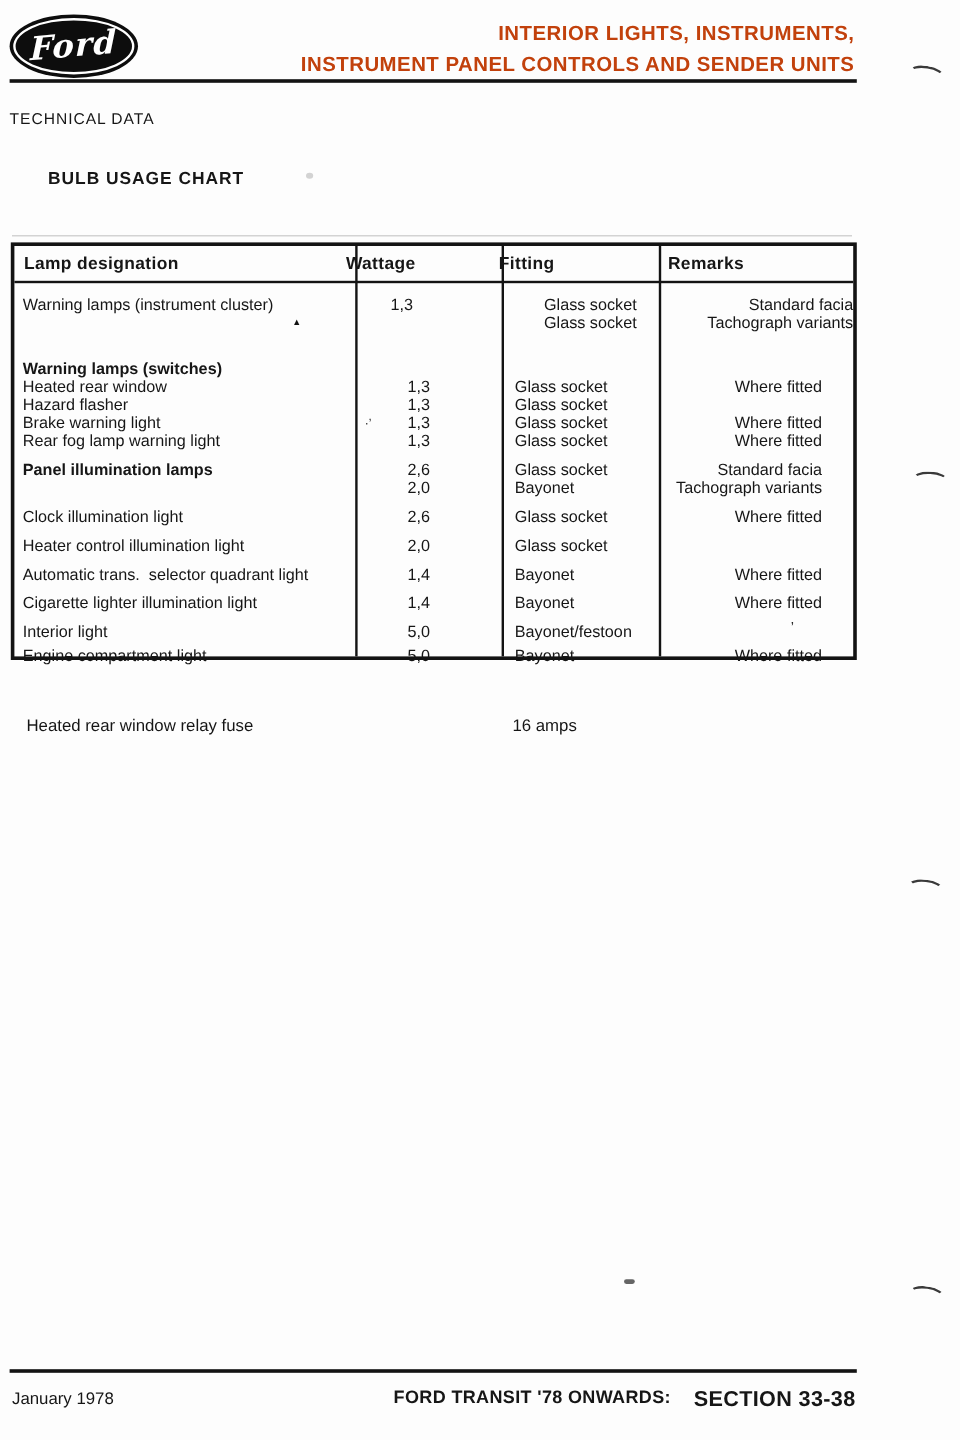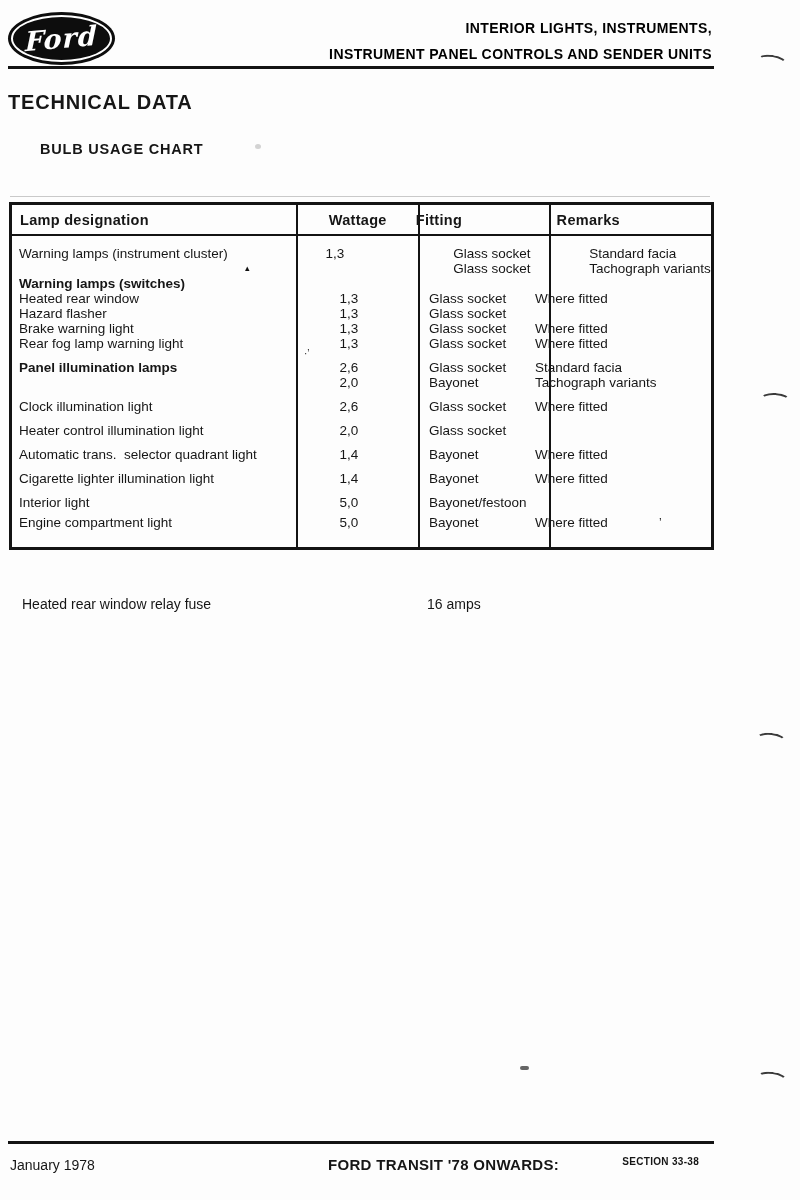--- a/index.html
+++ b/index.html
@@ -7,61 +7,61 @@
   .page{position:relative;width:800px;height:1200px;background:#fdfdfd;color:#161616;
         font-family:"Liberation Sans",sans-serif;overflow:hidden;}
 
   
   .logo{position:absolute;left:8px;top:12px;width:107px;height:53px;background:#0d0d0d;
         border-radius:50%;display:flex;align-items:center;justify-content:center;}
   .logo-ring{position:absolute;inset:3px;border:2px solid #ffffff;border-radius:50%;}
   .logo-text{position:relative;color:#ffffff;font-family:"DejaVu Serif",serif;font-style:italic;
         font-weight:bold;font-size:27px;transform:rotate(-5deg) skewX(-6deg);letter-spacing:1px;}
   .title{position:absolute;right:88px;top:15px;text-align:right;font-weight:bold;
-        font-size:14px;line-height:26px;letter-spacing:0.4px;color:#000000;}
+        font-size:17px;line-height:26px;letter-spacing:0.4px;color:#c2410c;}
   .rule-top{position:absolute;left:8px;top:66px;width:706px;height:3px;background:#131313;}
-  .h-technical{position:absolute;left:8px;top:91px;font-weight:bold;font-size:20px;letter-spacing:0.8px;}
+  .h-technical{position:absolute;left:8px;top:91px;font-weight:normal;font-size:13px;letter-spacing:0.8px;}
   .h-bulb{position:absolute;left:8px;top:141px;font-weight:bold;font-size:14.5px;letter-spacing:0.8px;margin-left:32px;}
 
   
   .btable{position:absolute;left:9px;top:202px;width:705px;height:348px;
           border:3px solid #131313;box-sizing:border-box;font-size:13.5px;}
   .faint-pretable{position:absolute;left:10px;top:196px;width:700px;height:1px;background:#c9c9c9;}
   .vline{position:absolute;top:0;bottom:0;width:2px;background:#131313;}
   .vline.v1{left:284px;}
   .vline.v2{left:406px;}
   .vline.v3{left:537px;}
   .thead{position:relative;display:flex;height:29px;border-bottom:2px solid #131313;
          align-items:center;font-weight:bold;font-size:14.5px;letter-spacing:0.3px;}
   .th{box-sizing:border-box;}
   .th.c-des{width:286px;padding-left:8px;}
-  .th.c-watt{width:122px;text-align:right;padding-right:20px;}
+  .th.c-watt{width:122px;text-align:left;padding-right:20px;}
   .th.c-fit{width:155px;padding-left:9px;}
   .th.c-rem{width:160px;}
   .tbody{position:relative;padding-top:10px;}
   .tblock{display:flex;margin-bottom:9px;}
-  .tblock:nth-child(1){margin-bottom:0;gap:48px;}
+  .tblock:nth-child(1){margin-bottom:24px;gap:48px;}
   .tblock:nth-child(8){margin-bottom:5px;}
   .cell{box-sizing:border-box;}
   .cell .line{height:15px;line-height:15px;white-space:pre;}
   .cell .line.bold{font-weight:bold;}
   .cell.c-des{width:286px;padding-left:7px;}
   .cell.c-watt{width:122px;text-align:center;padding-right:20px;}
   .cell.c-fit{width:105px;padding-left:9px;}
-  .cell.c-rem{width:160px;padding-left:10px;}
+  .cell.c-rem{width:160px;padding-left:10px;text-align:right;}
 
   
   .fuse-label{position:absolute;left:22px;top:596px;font-size:14px;}
   .fuse-value{position:absolute;left:427px;top:596px;font-size:14px;}
 
   
   .rule-bottom{position:absolute;left:8px;top:1141px;width:706px;height:3px;background:#131313;}
   .foot-date{position:absolute;left:10px;top:1157px;font-size:14px;}
   .foot-model{position:absolute;left:328px;top:1156px;font-size:15px;font-weight:bold;letter-spacing:0.3px;}
-  .foot-section{position:absolute;right:101px;top:1156px;font-size:10px;font-weight:bold;letter-spacing:0.3px;}
+  .foot-section{position:absolute;right:87px;top:1156px;font-size:18px;font-weight:bold;letter-spacing:0.3px;}
 
   
   .speck1{position:absolute;left:245px;top:263px;font-size:9px;color:#111;}
   .speck2{position:absolute;left:304px;top:348px;font-size:10px;color:#222;}
   .speck3{position:absolute;left:659px;top:516px;font-size:12px;color:#222;}
   .arc{position:absolute;width:26px;height:10px;border:2px solid transparent;
        border-top:2px solid #3a3a3a;border-radius:50%;}
   .arc.a1{left:757px;top:55px;transform:rotate(9deg);}
   .arc.a2{left:760px;top:393px;transform:rotate(3deg);}
   .arc.a3{left:756px;top:733px;transform:rotate(6deg);}

